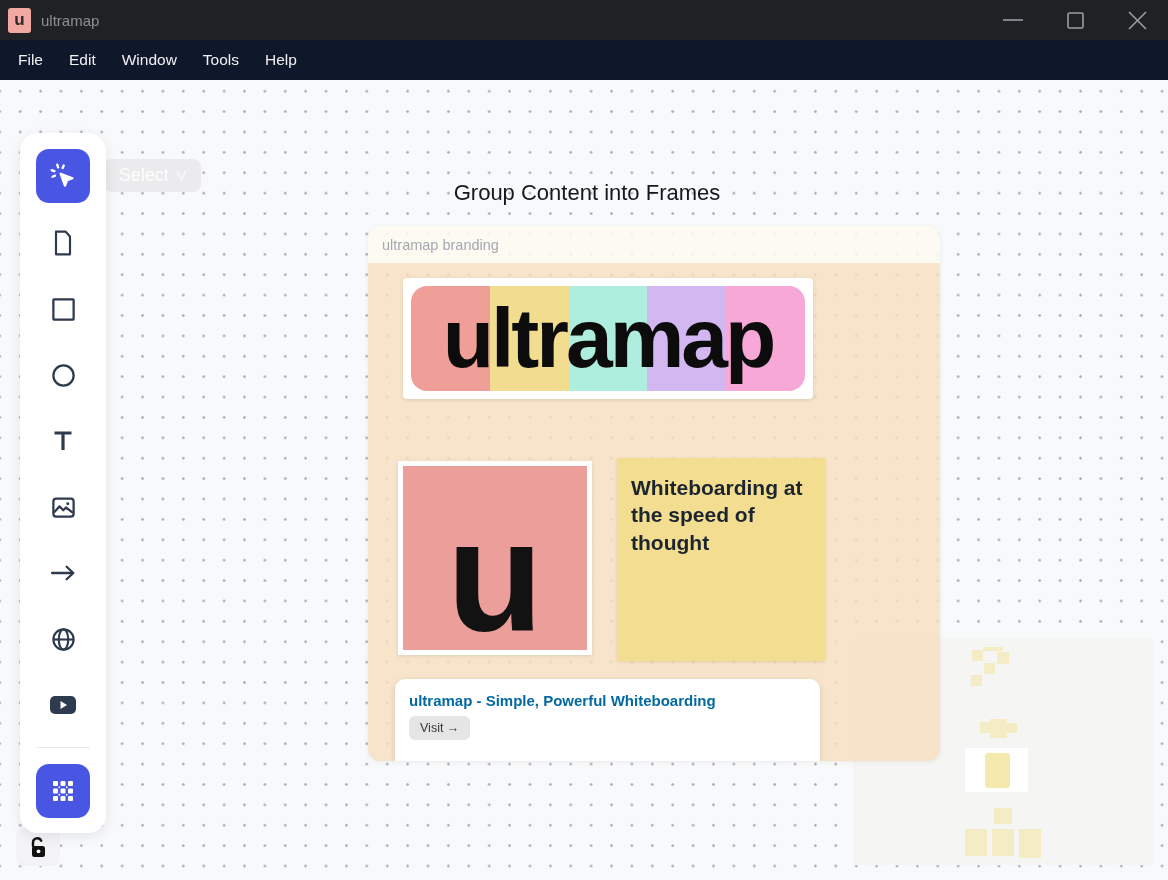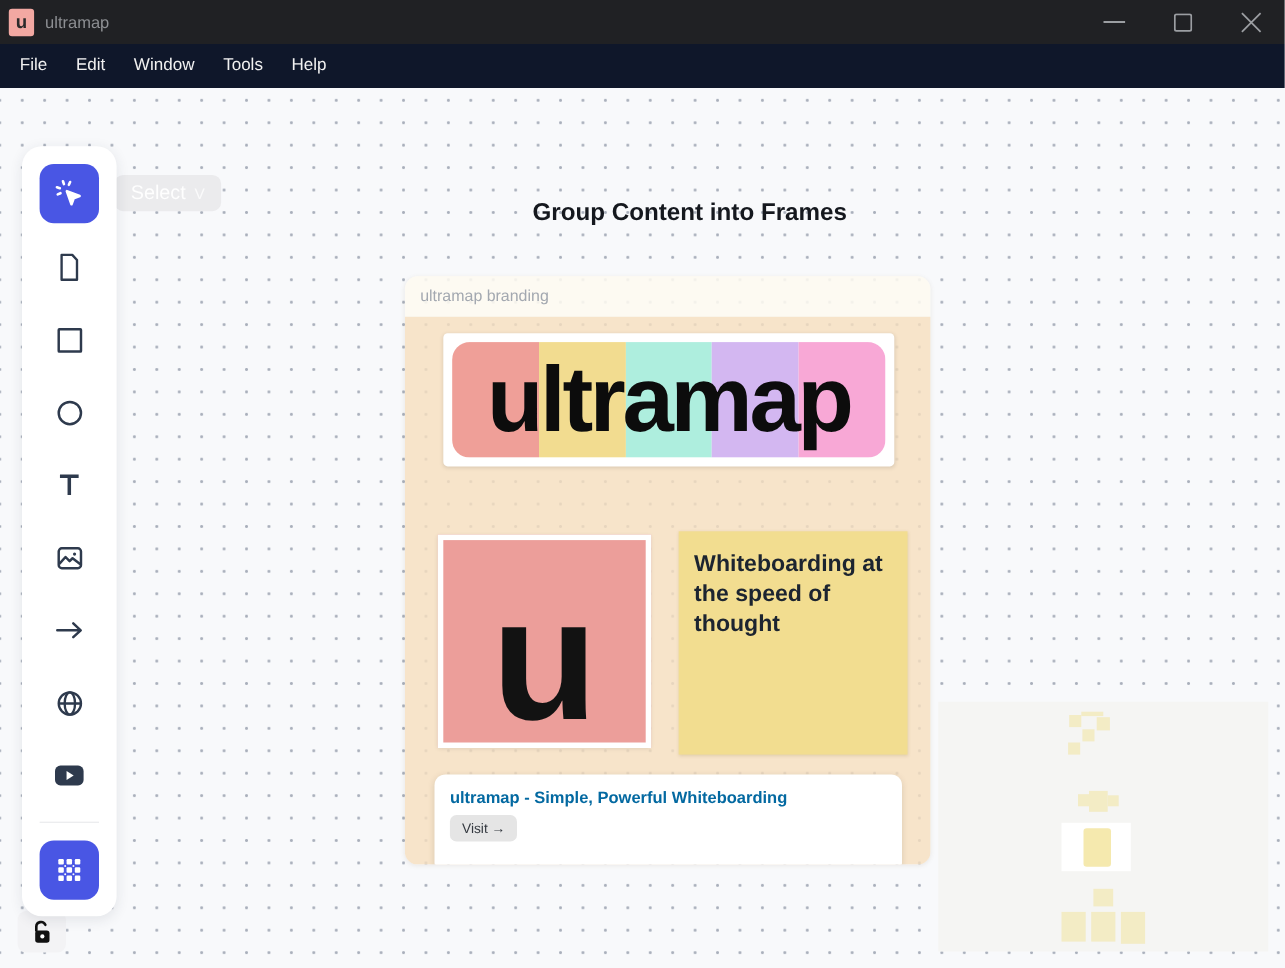--- a/index.html
+++ b/index.html
@@ -43,25 +43,25 @@
   .tool-btn + .tool-btn { margin-top:26px; }
   .tool-divider { width:54px; height:1px; background:#e8e9ec; margin-top:22px; }
   .tool-grid { width:54px; height:54px; margin-top:16px; background:#4956e4;
     border-radius:13px; display:flex; align-items:center; justify-content:center; }
 
   .lock-chip { position:absolute; left:16px; top:748px; width:44px; height:38px;
     background:#f3f3f5; border-radius:8px; display:flex; align-items:center;
     justify-content:center; z-index:1; }
 
   
-  .board-heading { position:absolute; left:388px; top:100px; width:478px;
-    text-align:center; font-size:22px; font-weight:bold; color:#15181e; z-index:1; }
-
-  
-  .frame { position:absolute; left:368px; top:171px; width:478px; height:535px;
+  .board-heading { position:absolute; left:348px; top:100px; width:478px;
+    text-align:center; font-size:22px; font-weight:normal; color:#15181e; z-index:1; }
+
+  
+  .frame { position:absolute; left:368px; top:146px; width:572px; height:535px;
     border-radius:12px; overflow:hidden; box-shadow:0 1px 4px rgba(120,100,70,0.10); z-index:1; }
   .frame-header { height:37px; background:rgba(253,249,240,0.88); display:flex; align-items:center; }
   .frame-label { color:#a3a8b0; font-size:14.5px; margin-left:14px; }
   .frame-body { position:relative; height:498px; background:rgba(246,222,190,0.80); }
 
   .logo-card { position:absolute; left:35px; top:15px; width:410px; height:121px;
     background:#ffffff; border-radius:4px; box-shadow:0 1px 4px rgba(0,0,0,0.12); padding:8px; }
   .logo-stripes { position:relative; width:100%; height:100%; border-radius:16px;
     overflow:hidden; display:flex; }
   .stripe { flex:1; height:100%; }

